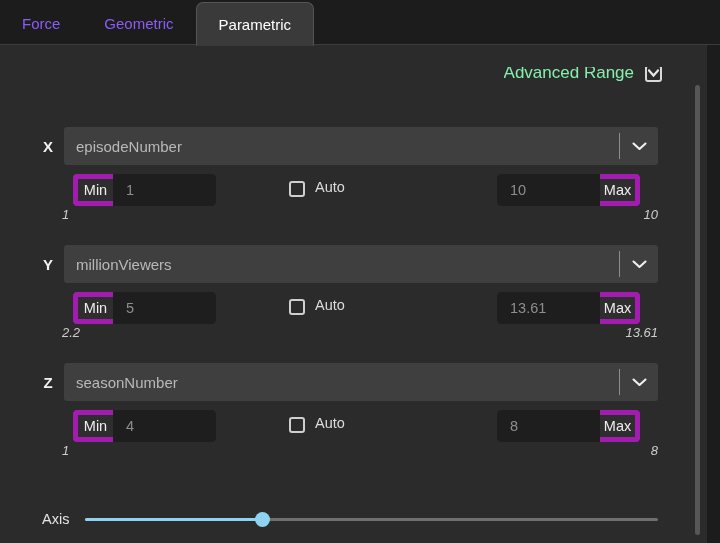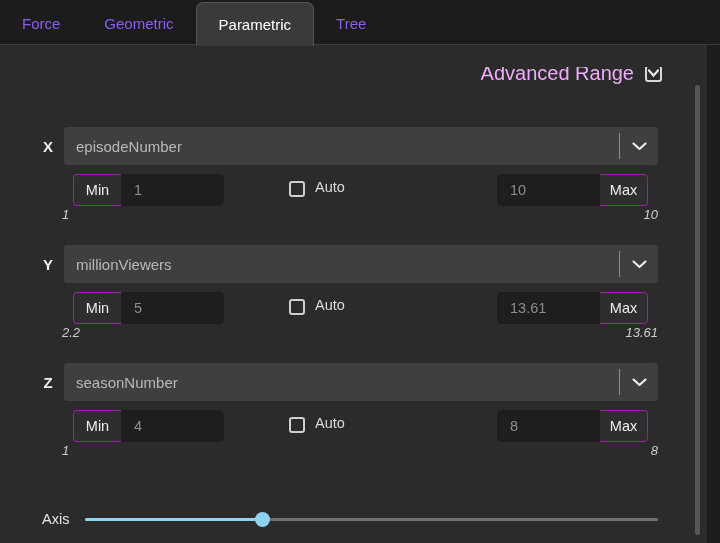--- a/index.html
+++ b/index.html
@@ -74,22 +74,22 @@
     right: 58px;
     top: 22px;
     display: flex;
     align-items: center;
     gap: 11px;
     height: 22px;
     overflow: hidden;
     cursor: pointer;
   }
   .adv-label {
-    font-size: 20px;
-    color: #f0abfc;
+    font-size: 17px;
+    color: #86efac;
     white-space: nowrap;
     line-height: 14px;
     margin-top: -10px;
   }
   .adv-box {
     width: 17px;
     height: 17px;
     border: 2px solid #d8d8d8;
     border-radius: 3px;
     box-sizing: border-box;
@@ -165,27 +165,27 @@
     position: absolute;
     display: flex;
     height: 32px;
     border-radius: 4px;
     overflow: hidden;
   }
   .mm-group.left  { left: 73px; }
   .mm-group.right { left: 497px; }
   .addon {
     background: #2e2e2e;
-    border: 1px solid #a21caf;
+    border: 5px solid #a21caf;
     color: #ededed;
     font-size: 14.5px;
     display: flex;
     align-items: center;
     justify-content: center;
-    width: 48px;
+    width: 40px;
     box-sizing: border-box;
   }
   .mm-group.left  .addon { border-radius: 4px 0 0 4px; border-right: none; }
   .mm-group.right .addon { border-radius: 0 4px 4px 0; border-left: none; }
   .num-input {
     background: #1e1e1e;
     border: 1px solid #1e1e1e;
     color: #8e8e8e;
     font-size: 14.5px;
     font-family: "Liberation Sans", sans-serif;
@@ -309,21 +309,20 @@
     background: #1c1c1c;
   }
 </style>
 </head>
 <body>
 
 <div class="tabbar">
   <button class="tab">Force</button>
   <button class="tab">Geometric</button>
   <button class="tab active">Parametric</button>
-  <button class="tab">Tree</button>
 </div>
 
 <div class="panel">
 
   <div class="adv-row">
     <span class="adv-label">Advanced Range</span>
     <span class="adv-box">
       <svg width="11" height="9" viewBox="0 0 11 9" aria-hidden="true">
         <path d="M1 1.5 L5.5 6.5 L10 1.5" fill="none" stroke="#e8e8e8" stroke-width="2.2" stroke-linecap="square"></path>
       </svg>

